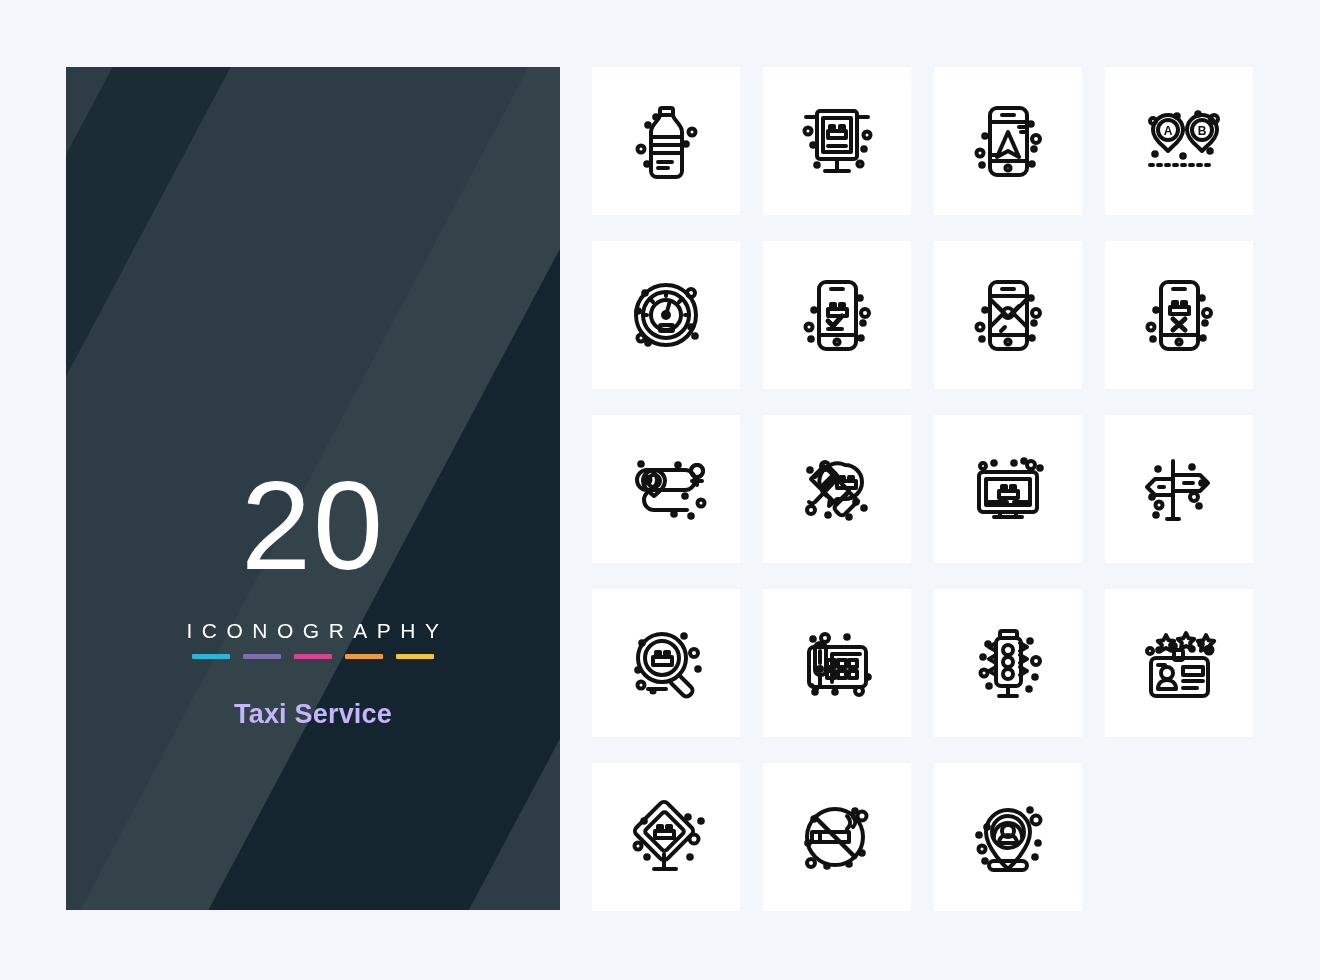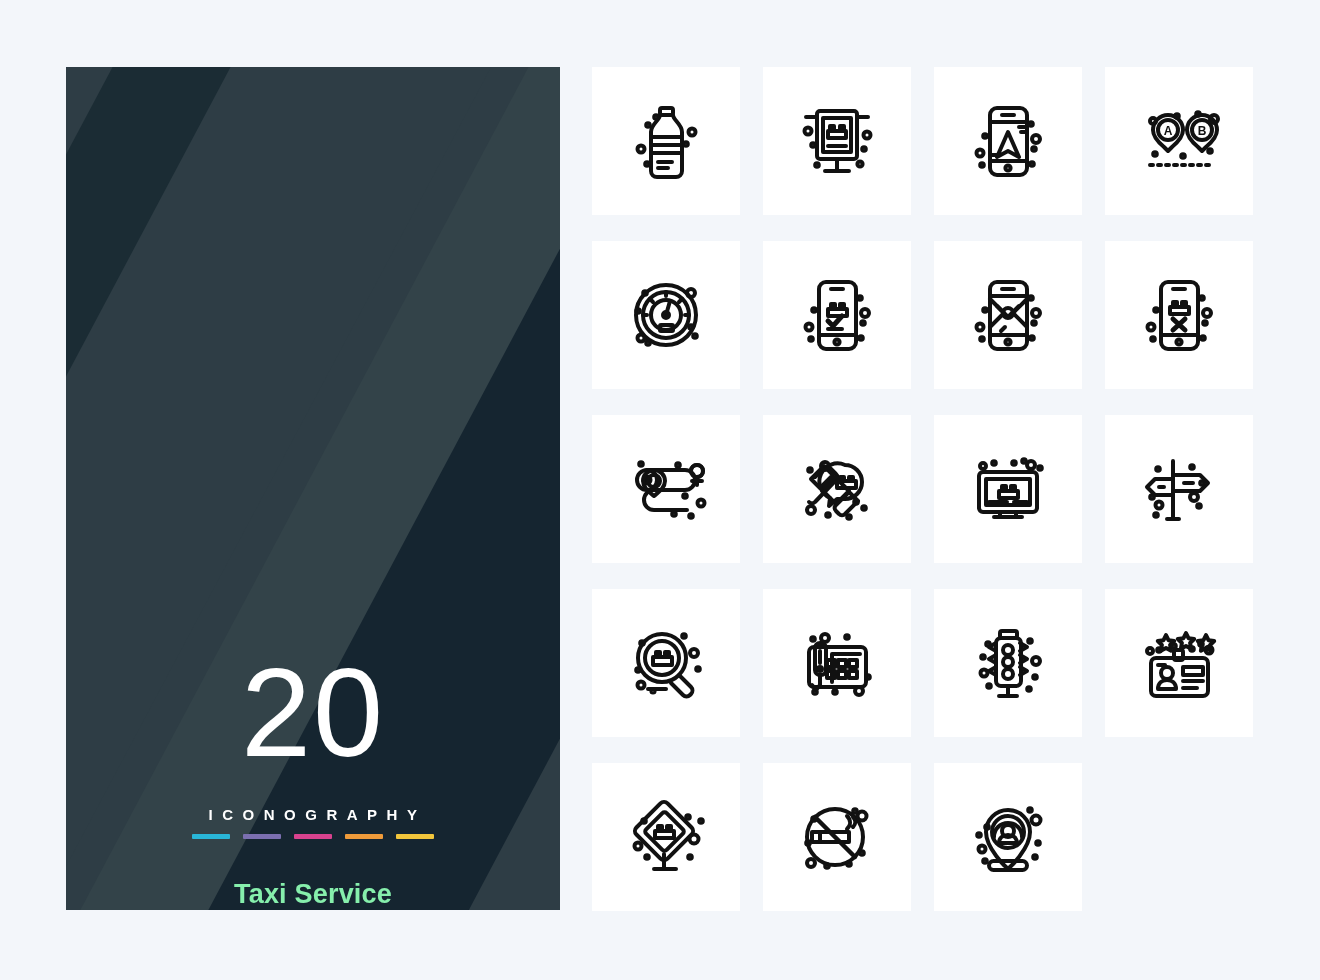--- a/index.html
+++ b/index.html
@@ -18,46 +18,46 @@
     background:#2e3d45;
     overflow:hidden;
   }
   .cover .band{position:absolute;top:-360px;width:230px;height:1700px;transform:rotate(28deg);transform-origin:top left;}
   .b2{left:238px;width:120px;background:#1b2c34;}
   .b3{left:356px;width:300px;background:#2e3d45;}
   .b4{left:654px;width:130px;background:#334349;}
   .b5{left:782px;width:400px;background:#152530;}
 
   .cover-inner{position:absolute;left:0;top:0;width:494px;height:843px;
-    display:flex;flex-direction:column;align-items:center;justify-content:flex-end;}
+    display:flex;flex-direction:column;align-items:center;justify-content:center;}
 
   .count{
     margin-top:215px;
     font-family:"Liberation Sans", sans-serif;
     font-weight:300;
     font-size:126px;
     line-height:1;
     color:#ffffff;
     letter-spacing:2px;
   }
   .iconography{
     margin-top:30px;
-    font-size:15px;
+    font-size:21px;
     color:#ffffff;
     letter-spacing:9.5px;
-    font-weight:700;
+    font-weight:400;
     padding-left:9px;
   }
   .bars{margin-top:11px;display:flex;gap:13px;}
   .bar{width:38px;height:5px;border-radius:1px;}
   .subtitle{
     margin-top:40px;
     font-size:27px;
     font-weight:700;
-    color:#86efac;
+    color:#c4b5fd;
     letter-spacing:0.2px;
   }
 
   
   .grid{
     position:absolute;left:592px;top:67px;
     width:660px;
     display:grid;
     grid-template-columns:repeat(4,148px);
     grid-template-rows:repeat(5,148px);

